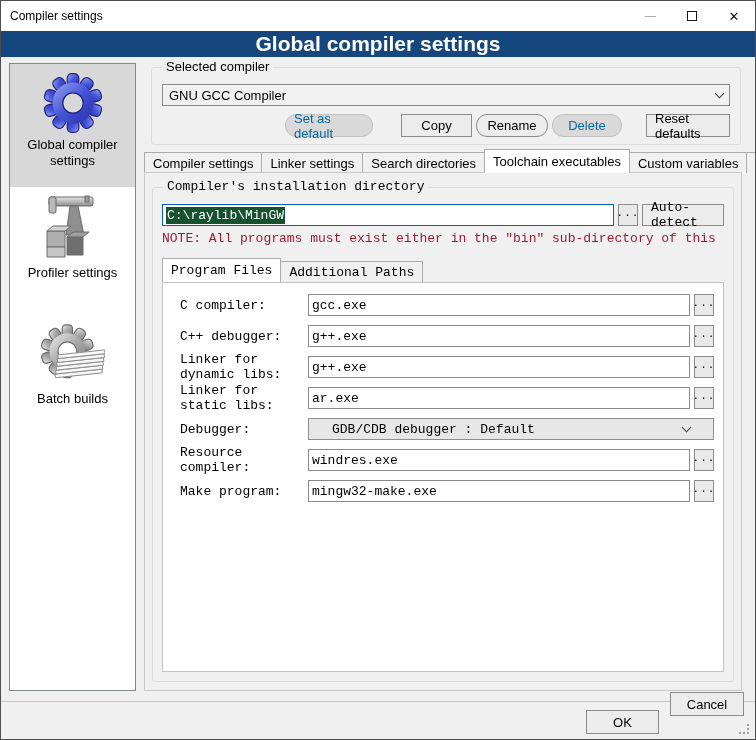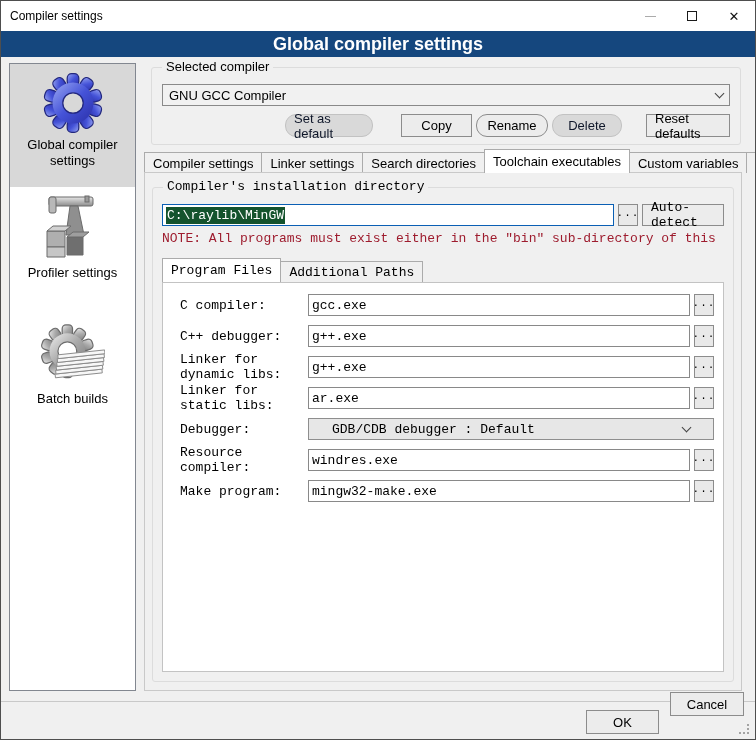--- a/index.html
+++ b/index.html
@@ -14,21 +14,21 @@
               display:flex; align-items:center; }
   .titlebar .title { margin-left:9px; font-size:12px; }
   .win-controls { margin-left:auto; display:flex; height:100%; }
   .win-btn { width:42px; height:100%; display:flex; align-items:center; justify-content:center; }
   .min-glyph { display:block; width:11px; border-top:1px solid #ABABAB; }
   .max-glyph { display:block; width:10px; height:10px; border:1px solid #1A1A1A; }
   .close-glyph { font-size:13px; color:#111; }
 
   
   .banner { position:absolute; left:0; top:30px; width:100%; height:26px; background:#15477E;
-            color:#FFF; font-weight:bold; font-size:18px; display:flex; align-items:center; justify-content:center;text-align:center; }
+            color:#FFF; font-weight:bold; font-size:21px; display:flex; align-items:center; justify-content:center;text-align:center; }
 
   
   .sidebar { position:absolute; left:8px; top:62px; width:127px; height:628px; background:#FFF;
              border:1px solid #828790; }
   .side-item { display:flex; flex-direction:column; align-items:center; text-align:center; cursor:default; }
   .side-item .lbl { line-height:16px; padding:2px 4px 6px; }
   .side-item.selected { background:#D8D8D8; padding-top:7px; height:123px; }
   .side-item.plain { padding-top:8px; }
   .side-item.gap { margin-top:26px; }
   .side-icon { display:block; }
@@ -39,21 +39,21 @@
 
   .gb-compiler { left:150px; top:66px; width:590px; height:78px; }
   .combo { position:absolute; left:10px; top:16px; right:10px; height:22px; background:#F1F1F1;
            border:1px solid #898989; display:flex; align-items:center; padding:0 6px; }
   .combo .chev { margin-left:auto; }
   .chevron-down { width:7px; height:7px; border-right:1px solid #444; border-bottom:1px solid #444;
                   transform:rotate(45deg); margin-top:-4px; }
   .btn-row { position:absolute; left:10px; right:10px; top:46px; height:23px; display:flex; gap:4px; }
   .btn { height:23px; background:#ECECEC; border:1px solid #8C8C8C; display:flex; align-items:center;
          justify-content:center; font-size:13px; padding:0 8px; }
-  .btn.disabled { background:#D9D9D9; border-color:#C2C2C2; color:#0f172a;border-radius:11px; }
+  .btn.disabled { background:#D9D9D9; border-color:#C2C2C2; color:#0369a1;border-radius:11px; }
   .w-setdef { width:88px; margin-left:123px; }
   .w-copy { width:71px; margin-left:24px; }
   .w-rename { width:72px;border-radius:11px; }
   .w-delete { width:70px; }
   .w-reset { width:84px; margin-left:auto; }
 
   
   .tabstrip { position:absolute; left:143px; top:148px; width:598px; height:24px; display:flex;
               align-items:flex-end; }
   .tab { height:21px; border:1px solid #ABABAB; border-bottom:none; background:#F0F0F0;

